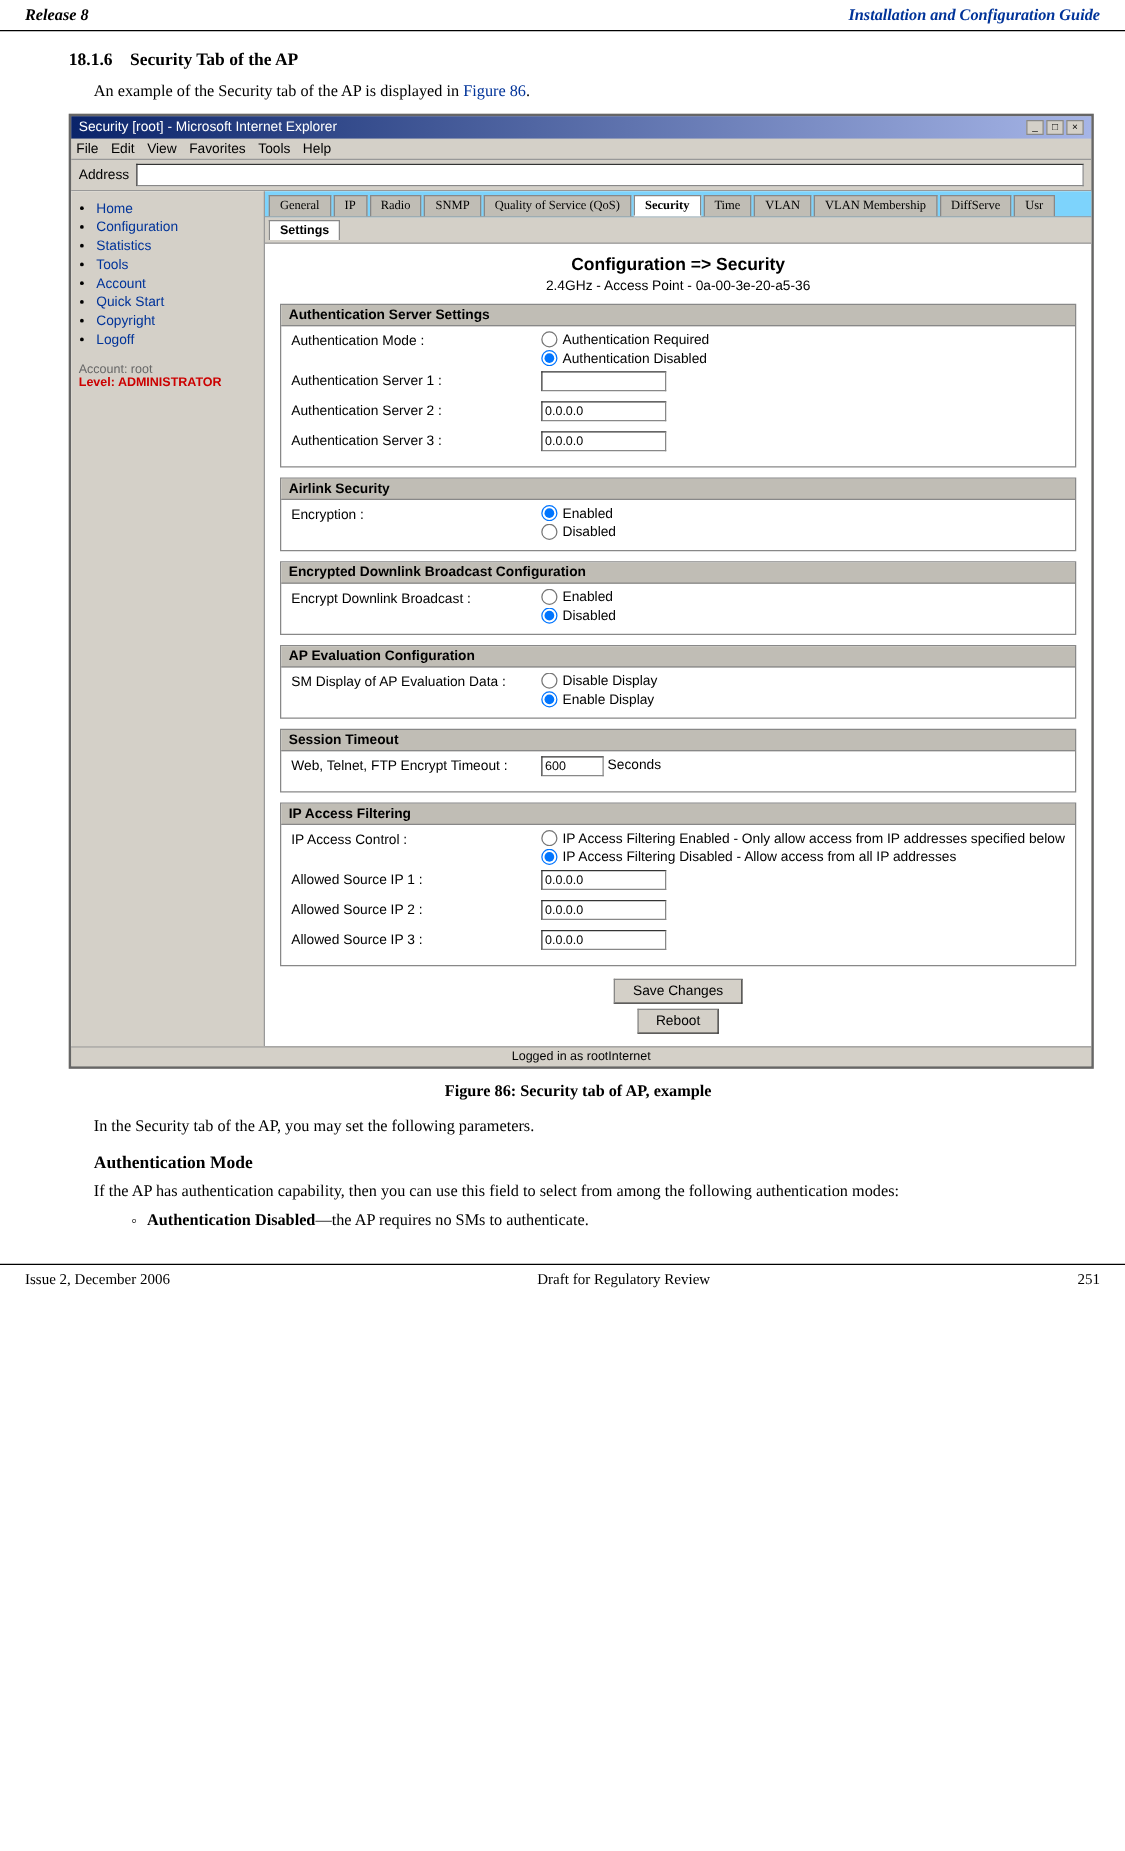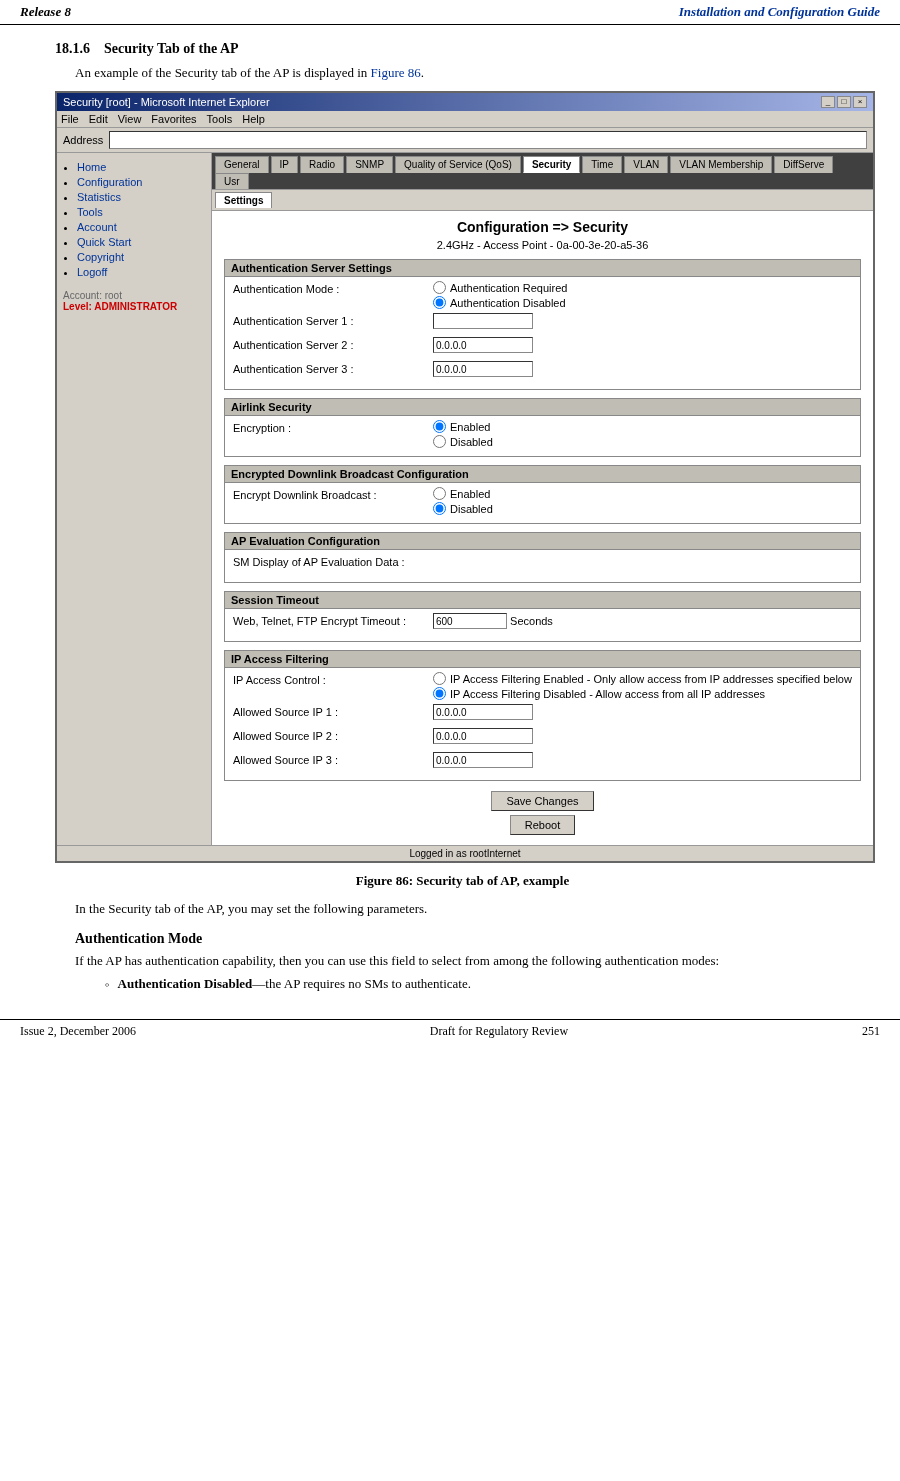--- a/index.html
+++ b/index.html
@@ -176,25 +176,26 @@
     }
 
     
     .main-panel {
       flex: 1;
       padding: 0;
     }
 
     
     .tabs-row {
-      background: #404040;
+      background: #7dd3fc;
       display: flex;
       flex-wrap: wrap;
       padding: 3px 3px 0;
       border-bottom: 1px solid #999;
+      font-family: Liberation Serif, serif;
     }
     .tab {
       padding: 2px 8px;
       font-size: 10px;
       background: #c0bdb5;
       border: 1px solid #888;
       border-bottom: none;
       margin-right: 2px;
       cursor: pointer;
       white-space: nowrap;
@@ -285,21 +286,21 @@
       font-size: 11px;
     }
     .text-input {
       width: 100px;
       height: 16px;
       border: 1px inset #888;
       font-size: 10px;
       padding: 1px 2px;
     }
     .text-input-small {
-      width: 74px;
+      width: 50px;
       height: 16px;
       border: 1px inset #888;
       font-size: 10px;
       padding: 1px 2px;
     }
 
     .btn-row {
       text-align: center;
       margin-top: 8px;
     }
@@ -523,20 +524,28 @@
                 </div>
               </div>
             </div>
           </div>
 
           <div class="section-box">
             <div class="section-box-header">AP Evaluation Configuration</div>
             <div class="section-box-body">
               <div class="form-row">
                 <div class="form-label">SM Display of AP Evaluation Data :</div>
+                <div class="form-value radio-group">
+                  <label class="radio-item">
+                    <input type="radio" name="sm_display" style=""> Disable Display
+                  </label>
+                  <label class="radio-item">
+                    <input type="radio" name="sm_display" checked="" style=""> Enable Display
+                  </label>
+                </div>
               </div>
             </div>
           </div>
 
           <div class="section-box">
             <div class="section-box-header">Session Timeout</div>
             <div class="section-box-body">
               <div class="form-row">
                 <div class="form-label">Web, Telnet, FTP Encrypt Timeout :</div>
                 <div class="form-value">

